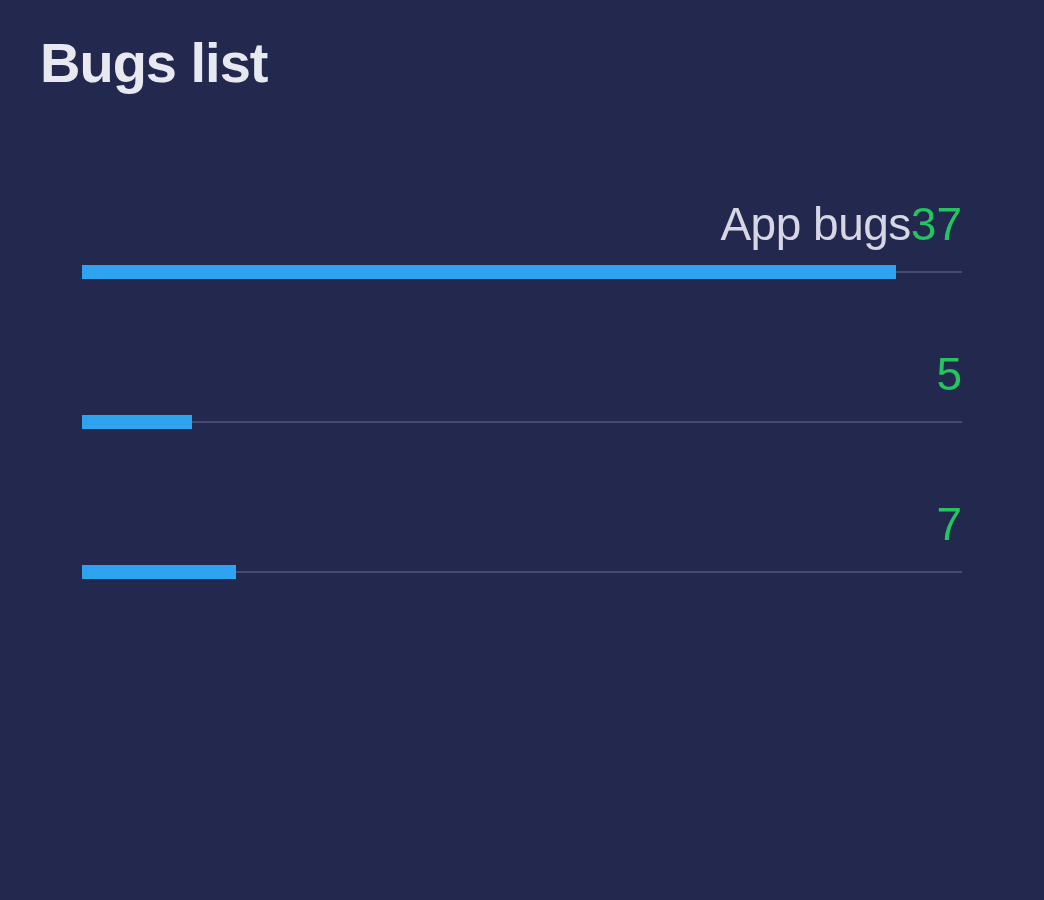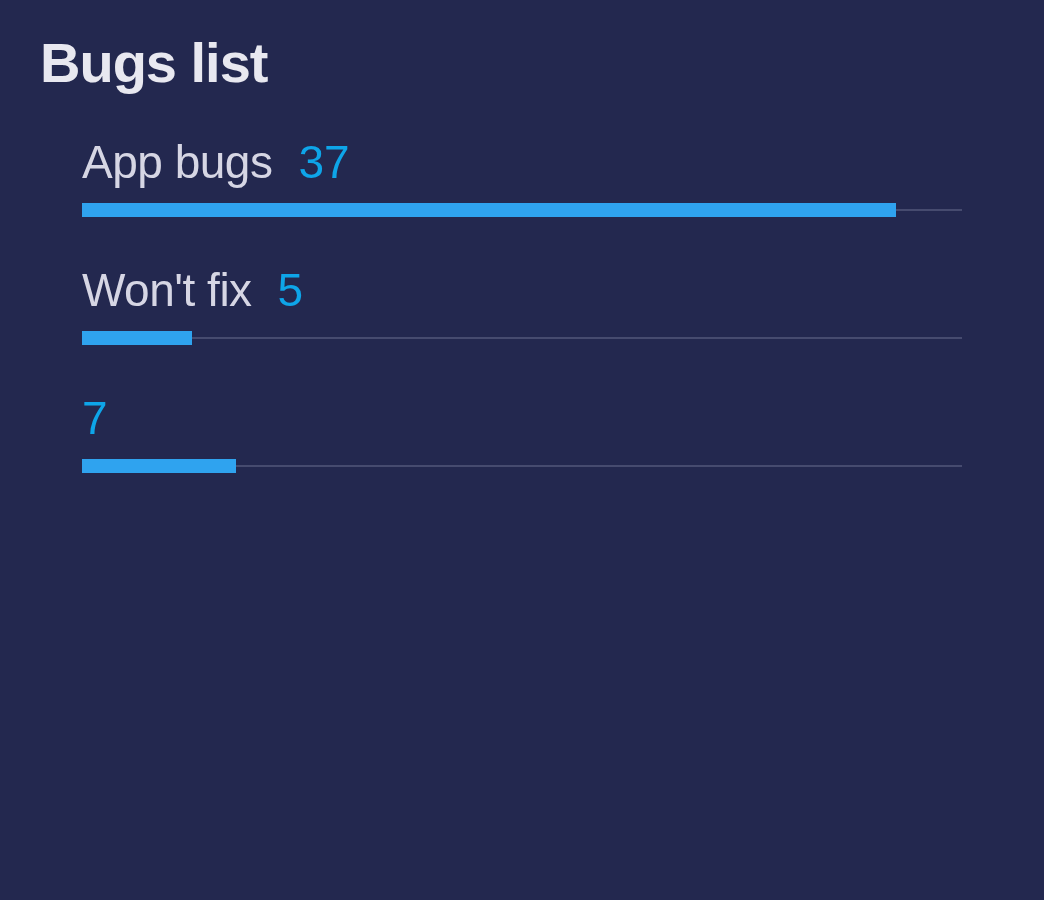--- a/index.html
+++ b/index.html
@@ -8,45 +8,45 @@
       height: 900px;
       background: #23284f;
       font-family: -apple-system, BlinkMacSystemFont, "Segoe UI", Helvetica, Arial, sans-serif;
       color: #dcdce6;
       padding: 30px 40px;
     }
     .title {
       font-size: 56px;
       font-weight: 800;
       color: #e8e8f0;
-      margin-bottom: 40px;
+      margin-bottom: 80px;
       letter-spacing: -1px;
     }
     .list {
       padding-left: 42px;
       padding-right: 42px;
     }
     .item { margin-bottom: 46px; }
     .item-row {
       display: flex;
-      justify-content: flex-start;
+      justify-content: flex-end;
       align-items: baseline;
       margin-bottom: 14px;
-      gap: 26px;
     }
     .item-label {
       font-size: 46px;
       font-weight: 400;
       color: #d6d6e4;
       letter-spacing: -0.5px;
     }
     .item-value {
       font-size: 46px;
       font-weight: 400;
-      color: #0ea5e9;
+      color: #22c55e;
+      margin-top: 22px;
     }
     .bar-track {
       width: 100%;
       height: 14px;
       position: relative;
     }
     .bar-track::after {
       content: "";
       position: absolute;
       left: 0; right: 0;
@@ -76,21 +76,20 @@
       <span class="item-label">App bugs</span>
       <span class="item-value">37</span>
     </div>
     <div class="bar-track">
       <div class="bar-fill" style="width: 92.5%;"></div>
     </div>
   </div>
 
   <div class="item">
     <div class="item-row">
-      <span class="item-label">Won't fix</span>
       <span class="item-value">5</span>
     </div>
     <div class="bar-track">
       <div class="bar-fill" style="width: 12.5%;"></div>
     </div>
   </div>
 
   <div class="item">
     <div class="item-row">
       <span class="item-value">7</span>

